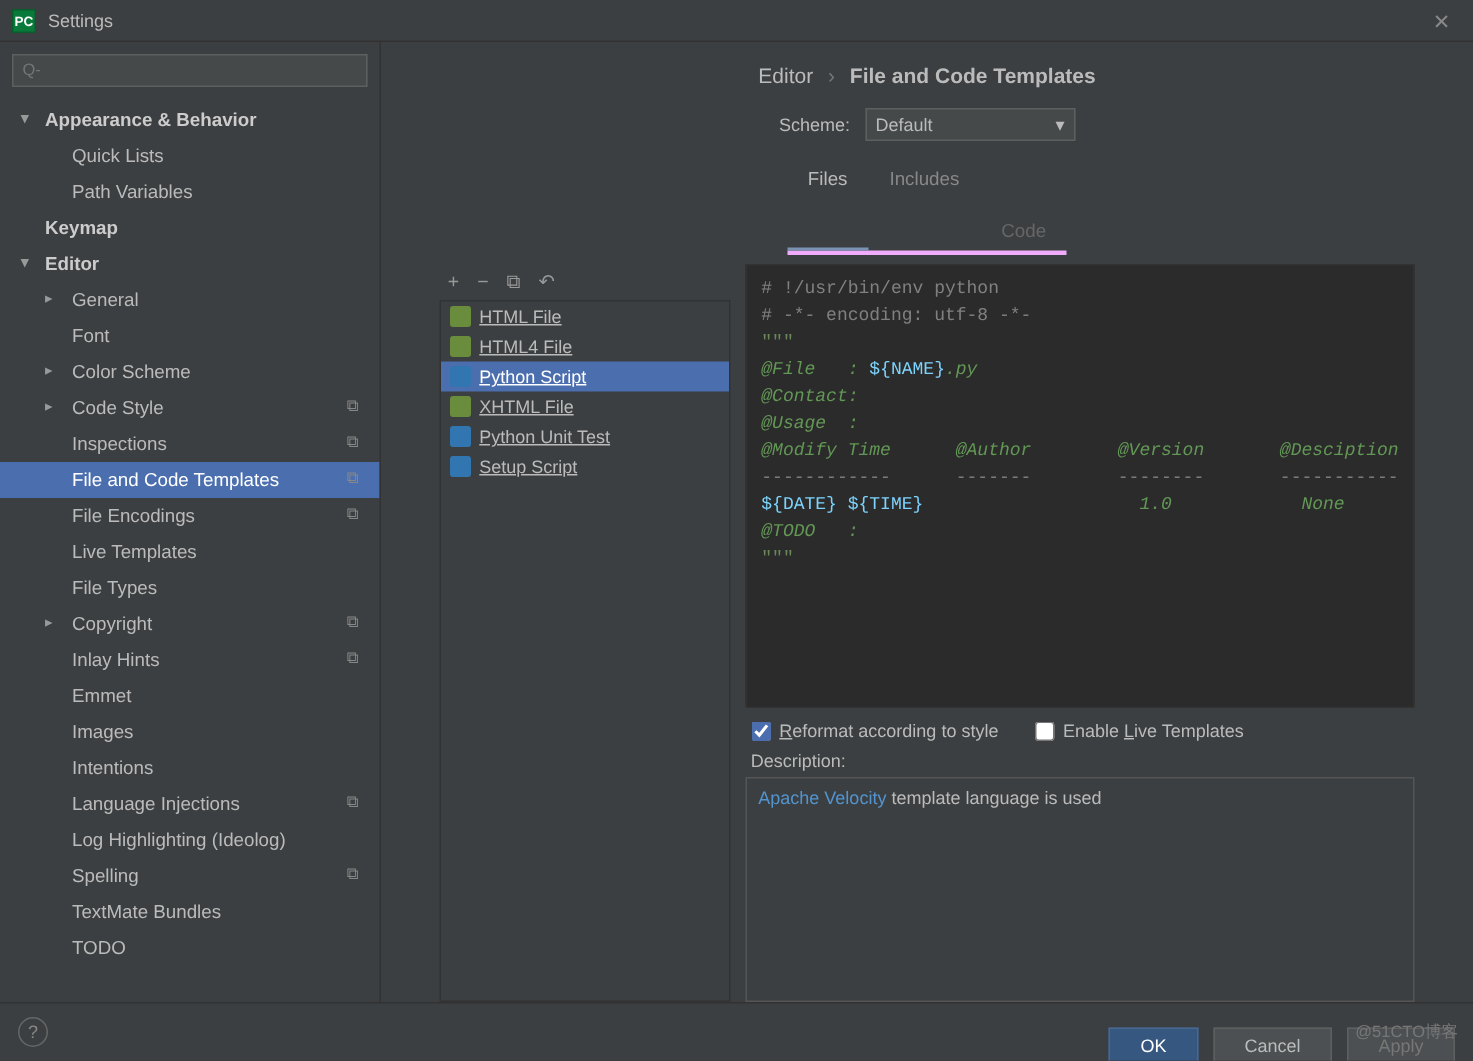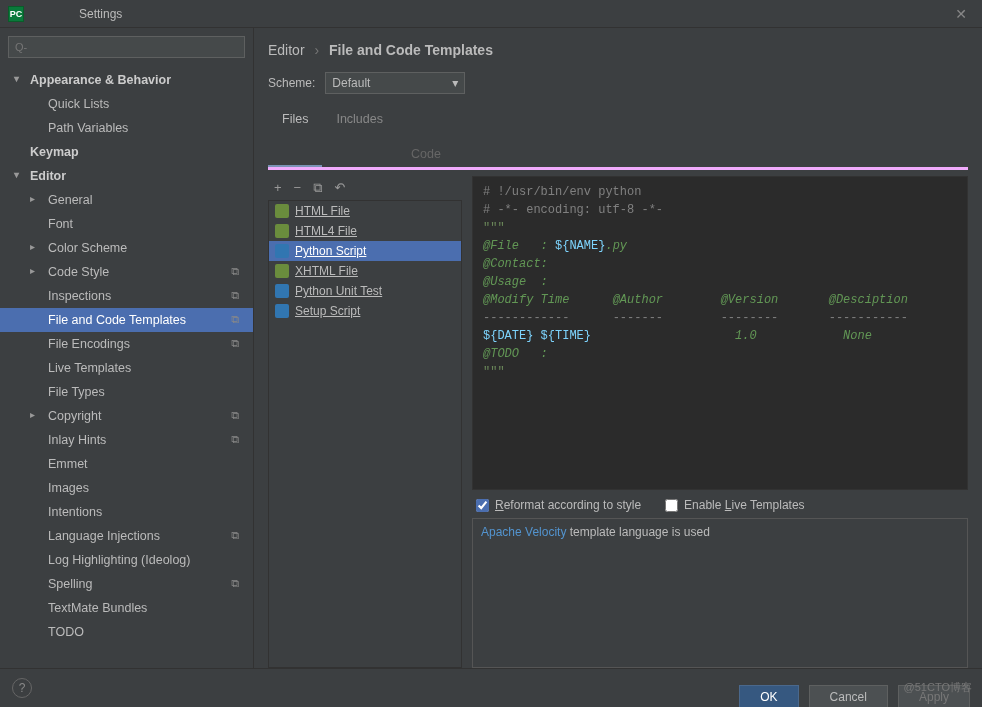--- a/index.html
+++ b/index.html
@@ -13,21 +13,20 @@
   overflow: hidden;
   position: relative;
 }
 .titlebar {
   height: 28px;
   background: #3c3f41;
   border-bottom: 1px solid #323232;
   display: flex;
   align-items: center;
   padding: 0 8px;
-  gap: 47px;
 }
 .titlebar .logo {
   width: 16px; height: 16px;
   background: #0a7a3b;
   border: 1px solid #0a5c2a;
   margin-right: 8px;
   display: flex; align-items: center; justify-content: center;
   font-size: 9px; color: #fff; font-weight: bold;
 }
 .titlebar .title { color: #bbbbbb; font-size: 12px; }
@@ -77,20 +76,21 @@
 .tree-item.l2 { padding-left: 48px; }
 .tree-item.selected { background: #4b6eaf; color: #fff; }
 .tree-item .badge {
   float: right; color: #888; font-size: 11px; margin-right: 6px;
 }
 .content {
   flex: 1;
   display: flex;
   flex-direction: column;
   padding: 14px 14px 0 14px;
+  align-items: center;
 }
 .breadcrumb { font-size: 14px; color: #bbbbbb; margin-bottom: 14px; }
 .breadcrumb .sep { color: #777; margin: 0 6px; }
 .breadcrumb b { font-weight: bold; }
 .scheme-row { display: flex; align-items: center; margin-bottom: 12px; }
 .scheme-row label { margin-right: 10px; }
 .scheme-select {
   background: #45494a; border: 1px solid #5e6060; color: #bbb;
   height: 22px; width: 140px; padding: 0 6px; font-size: 12px;
   display: flex; align-items: center; justify-content: space-between;
@@ -270,20 +270,21 @@
         <div class="check-row">
           <label>
             <input type="checkbox" id="cb-reformat" checked="" style=""> 
               <span><span class="underline">R</span>eformat according to style</span>
           </label>
           <label>
             <input type="checkbox" id="cb-live" style=""> 
               <span>Enable <span class="underline">L</span>ive Templates</span>
           </label>
         </div>
+        <div class="desc-label">Description:</div>
         <div class="desc-box">
           <span class="link">Apache Velocity</span><span> template language is used</span>
         </div>
       </div>
     </div>
   </div>
 </div>
 
 <div class="footer">
   <div class="help">?</div>

